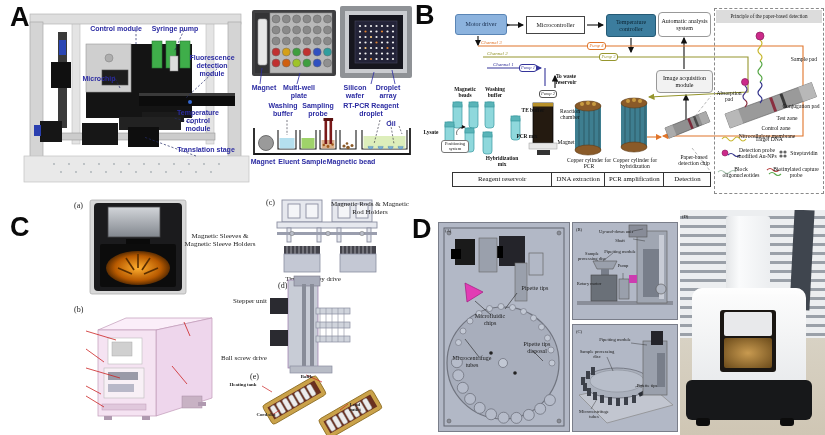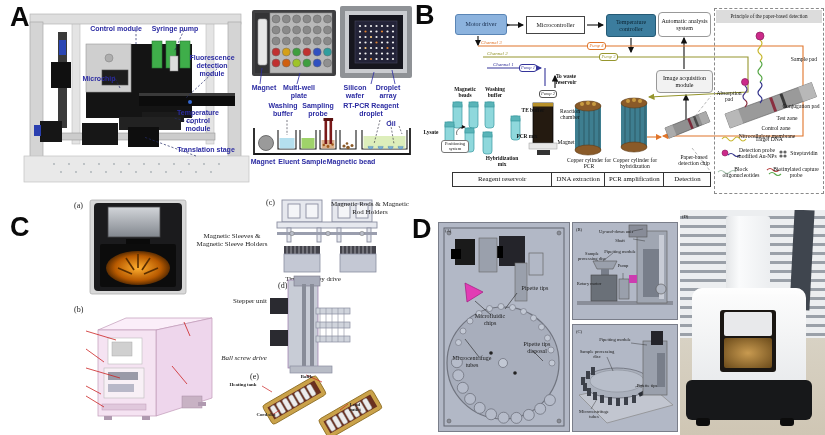--- a/index.html
+++ b/index.html
@@ -546,21 +546,21 @@
             <line x1="93" y1="50" x2="93" y2="58"></line>
             <line x1="97" y1="50" x2="97" y2="58"></line>
             <line x1="101" y1="50" x2="101" y2="58"></line>
             <line x1="105" y1="50" x2="105" y2="58"></line>
             <line x1="109" y1="50" x2="109" y2="58"></line>
           </g>
         <rect x="78" y="58" width="36" height="18" fill="#c4c8d4" stroke="#8a8ea0" stroke-width="0.8"></rect>
       </g>
     </svg>
     <div class="lC" style="left:330px;top:4px;width:80px;">Magnetic Rods &amp; Magnetic Rod Holders</div>
-    <div class="lC" style="left:194px;top:36px;width:76px;">Magnetic Sleeves &amp; Magnetic Sleeve Holders</div>
+    <div class="lC" style="left:182px;top:36px;width:76px;">Magnetic Sleeves &amp; Magnetic Sleeve Holders</div>
 
     <div class="sub" style="left:278px;top:86px;">(d)</div>
     <div class="lC" style="left:282px;top:79px;width:62px;">Timing pulley drive</div>
     <svg style="left:258px;top:78px;" width="95" height="100" viewBox="0 0 95 100">
       <rect x="30" y="6" width="30" height="88" fill="#c8ccd6" stroke="#97a" stroke-width="0.7"></rect>
       <rect x="36" y="2" width="26" height="10" fill="#a8acba" stroke="#778" stroke-width="0.6"></rect>
       <rect x="44" y="10" width="4" height="82" fill="#888c98"></rect>
       <rect x="52" y="10" width="4" height="82" fill="#888c98"></rect>
       <rect x="12" y="24" width="18" height="16" fill="#2a2a30"></rect>
       <rect x="12" y="56" width="18" height="16" fill="#2a2a30"></rect>
@@ -572,21 +572,21 @@
       <g stroke="#8a8ea0" stroke-width="0.6">
         <line x1="62" y1="34" x2="62" y2="68"></line>
           <line x1="68" y1="34" x2="68" y2="68"></line>
           <line x1="74" y1="34" x2="74" y2="68"></line>
           <line x1="80" y1="34" x2="80" y2="68"></line>
           <line x1="86" y1="34" x2="86" y2="68"></line>
       </g>
       <rect x="32" y="92" width="42" height="7" fill="#b8bcc6" stroke="#8a8ea0" stroke-width="0.7"></rect>
     </svg>
     <div class="lC" style="left:226px;top:101px;width:48px;">Stepper unit</div>
-    <div class="lC" style="left:218px;top:158px;width:52px;font-style:italic;">Ball screw drive</div>
+    <div class="lC" style="left:218px;top:158px;width:52px;">Ball screw drive</div>
 
     <div class="sub" style="left:250px;top:177px;">(e)</div>
     <svg style="left:256px;top:172px;" width="125" height="66" viewBox="0 0 125 66">
       <g transform="translate(6,38) rotate(-30)">
         <rect x="0" y="0" width="62" height="22" rx="3" fill="#caa24a" stroke="#8a6a20" stroke-width="0.8"></rect>
         <rect x="4" y="4" width="54" height="14" fill="#6a3020"></rect>
         <g fill="#ececec" stroke="#999" stroke-width="0.5">
           <rect x="6" y="5" width="5" height="12" rx="1.5"></rect>
             <rect x="13" y="5" width="5" height="12" rx="1.5"></rect>
             <rect x="20" y="5" width="5" height="12" rx="1.5"></rect>

